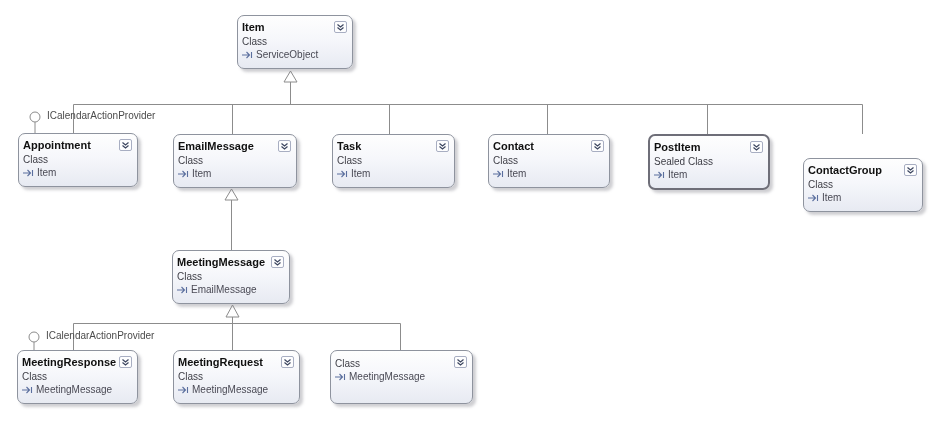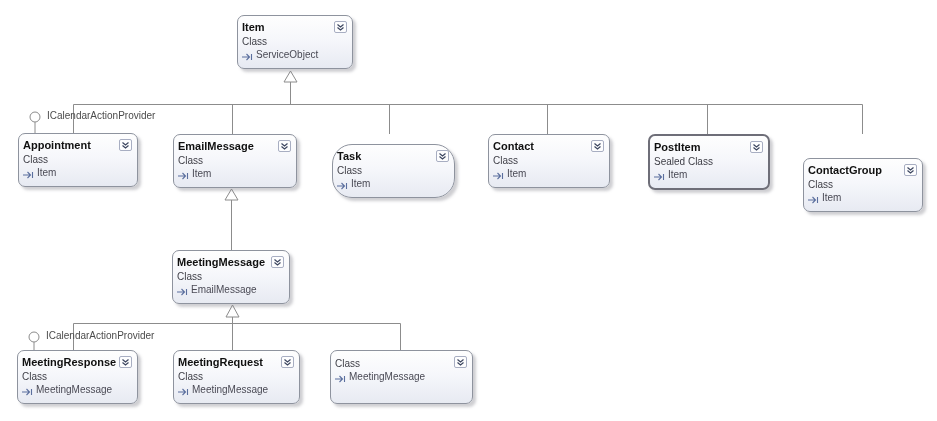--- a/index.html
+++ b/index.html
@@ -11,32 +11,32 @@
   .node{
     position:absolute;height:47px;
     border:1px solid #8e939e;border-radius:7px;
     background:linear-gradient(180deg,#fefefe 0%,#f6f7fb 45%,#e7eaf2 100%);
     box-shadow:3px 3px 3px rgba(125,125,138,.38);
     padding:5px 7px 0 4px;box-sizing:content-box;
   }
   .node.sealed{border:2px solid #6e6e78;}
   .node-title{font-size:11px;font-weight:bold;color:#101010;line-height:13px;white-space:nowrap;}
   .node-kind{font-size:10px;color:#3d3d45;line-height:12px;margin-top:2px;white-space:nowrap;}
-  .node-base{font-size:10px;color:#4a4a55;line-height:12px;margin-top:1px;display:flex;align-items:flex-end;gap:3px;white-space:nowrap;}
+  .node-base{font-size:10px;color:#4a4a55;line-height:12px;margin-top:1px;display:flex;align-items:center;gap:3px;white-space:nowrap;}
   .chev{
     position:absolute;top:5px;right:5px;width:13px;height:12px;
     border:1px solid #a8aec2;border-radius:2px;background:#fdfdfe;
     padding:0;display:flex;align-items:center;justify-content:center;cursor:pointer;
   }
   .ifc-label{position:absolute;font-size:10px;color:#4b4b4b;white-space:nowrap;}
   
   #n-item{left:237px;top:15px;width:103px;}
   #n-appointment{left:18px;top:133px;width:107px;}
   #n-emailmessage{left:173px;top:134px;width:111px;}
-  #n-task{left:332px;top:144px;width:110px;border-radius:20px;}
+  #n-task{left:332px;top:134px;width:110px;}
   #n-contact{left:488px;top:134px;width:109px;}
   #n-postitem{left:648px;top:134px;width:107px;}
   #n-contactgroup{left:803px;top:134px;width:107px;margin-top:24px;}
   #n-meetingmessage{left:172px;top:250px;width:105px;}
   #n-meetingrequest{left:17px;top:350px;width:108px;}
   #n-meetingresponse{left:173px;top:350px;width:114px;}
   #n-meetingcancellation{left:330px;top:350px;width:130px;}
   #ifc-top{left:47px;top:110px;}
   #ifc-bottom{left:46px;top:330px;}
 </style>

